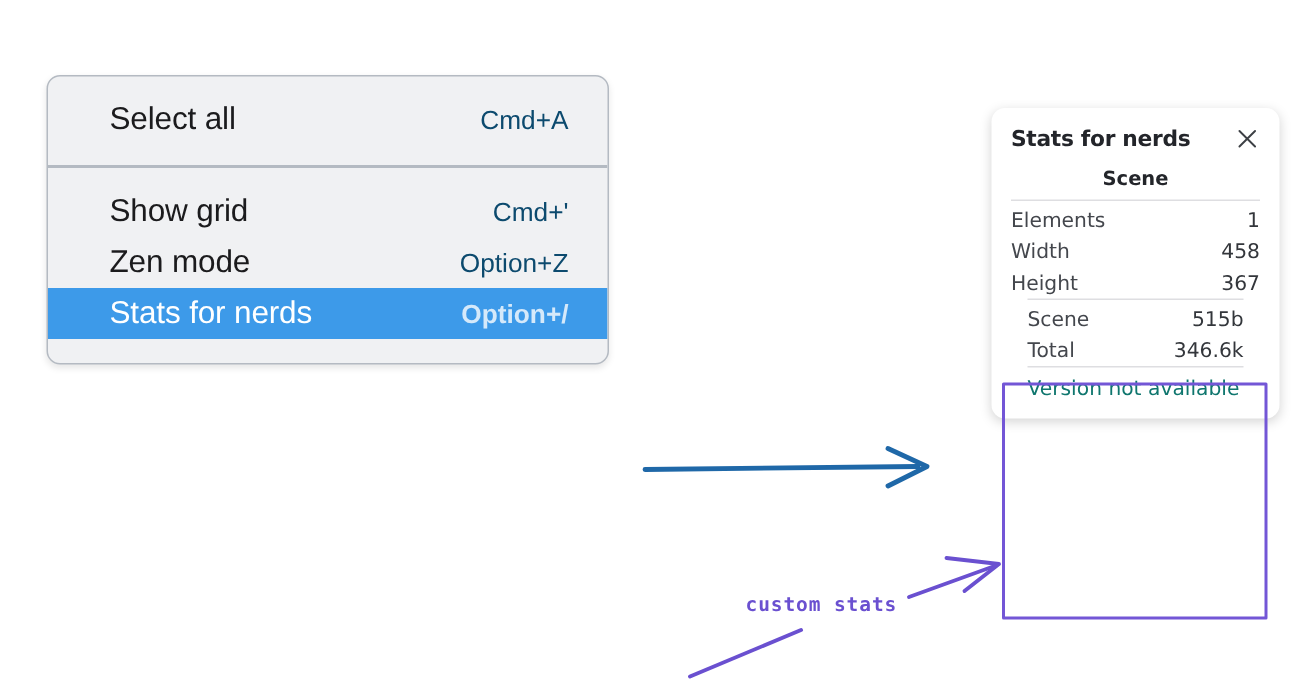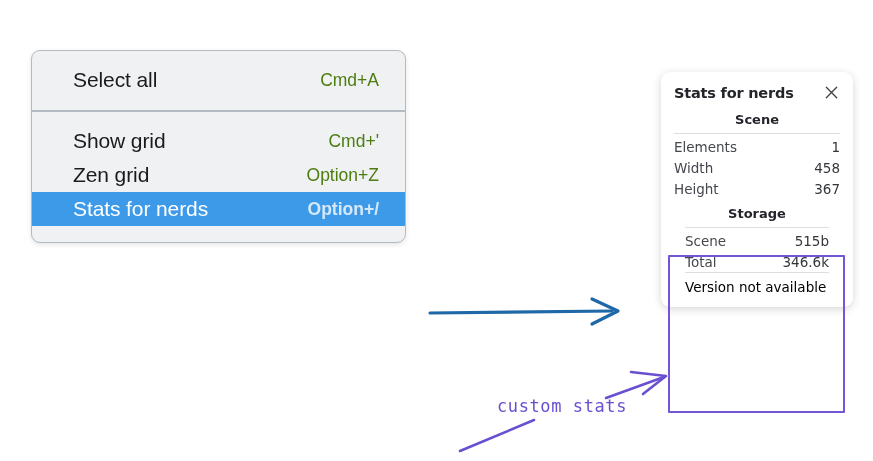--- a/index.html
+++ b/index.html
@@ -49,21 +49,21 @@
     gap: 48px;
   }
   .menu-item .mi-label {
     font-size: 21px;
     color: #1b1b1d;
     letter-spacing: -0.1px;
     white-space: nowrap;
   }
   .menu-item .mi-shortcut {
     font-size: 17.5px;
-    color: #4d7c0f;
+    color: #0c4a6e;
     white-space: nowrap;
   }
   .menu-item.selected {
     background: #3d9ae9;
   }
   .menu-item.selected .mi-label { color: #ffffff; }
   .menu-item.selected .mi-shortcut { color: #d5e9fa; font-weight: bold; }
 
   
   #stats-panel {
@@ -117,21 +117,21 @@
     justify-content: space-between;
     align-items: baseline;
     font-size: 13.5px;
     color: #44474d;
     padding: 2.5px 0;
     gap: 22px;
   }
   .sp-row .sp-val { color: #33363b; }
   .sp-note {
     font-size: 13.5px;
-    color: #000000;
+    color: #0f766e;
     padding: 4px 0 2px 0;
   }
 
   
   #storage-version-highlight {
     position: absolute;
     left: 668px;
     top: 255px;
     width: 177px;
     height: 158px;
@@ -147,22 +147,22 @@
     position: absolute;
     left: 0; top: 0;
     width: 873px; height: 461px;
     pointer-events: none;
   }
   #annotation-text {
     position: absolute;
     left: 497px;
     top: 396px;
     font-family: "DejaVu Sans Mono", monospace;
-    font-size: 17px;
-    font-weight: normal;
+    font-size: 13px;
+    font-weight: bold;
     color: #6a50d0;
     letter-spacing: 0.6px;
     white-space: nowrap;
   }
 </style>
 </head>
 <body>
 
 <div id="context-menu">
 
@@ -172,21 +172,21 @@
       <span class="mi-shortcut">Cmd+A</span>
     </div>
   </div>
 
   <div class="menu-group group-bottom">
     <div class="menu-item">
       <span class="mi-label">Show grid</span>
       <span class="mi-shortcut">Cmd+'</span>
     </div>
     <div class="menu-item">
-      <span class="mi-label">Zen grid</span>
+      <span class="mi-label">Zen mode</span>
       <span class="mi-shortcut">Option+Z</span>
     </div>
     <div class="menu-item selected">
       <span class="mi-label">Stats for nerds</span>
       <span class="mi-shortcut">Option+/</span>
     </div>
   </div>
 </div>
 
 <div id="stats-panel">
@@ -211,21 +211,20 @@
     <div class="sp-row">
       <span class="sp-key">Width</span>
       <span class="sp-val">458</span>
     </div>
     <div class="sp-row">
       <span class="sp-key">Height</span>
       <span class="sp-val">367</span>
     </div>
 
     <div class="hl-inner">
-      <div class="sp-section-head">Storage</div>
       <div class="sp-rule"></div>
       <div class="sp-row">
         <span class="sp-key">Scene</span>
         <span class="sp-val">515b</span>
       </div>
       <div class="sp-row">
         <span class="sp-key">Total</span>
         <span class="sp-val">346.6k</span>
       </div>
 

